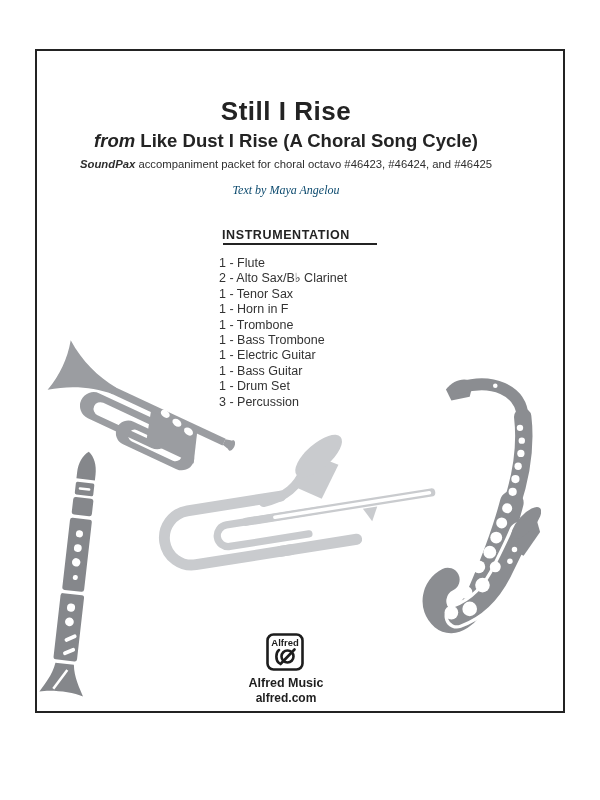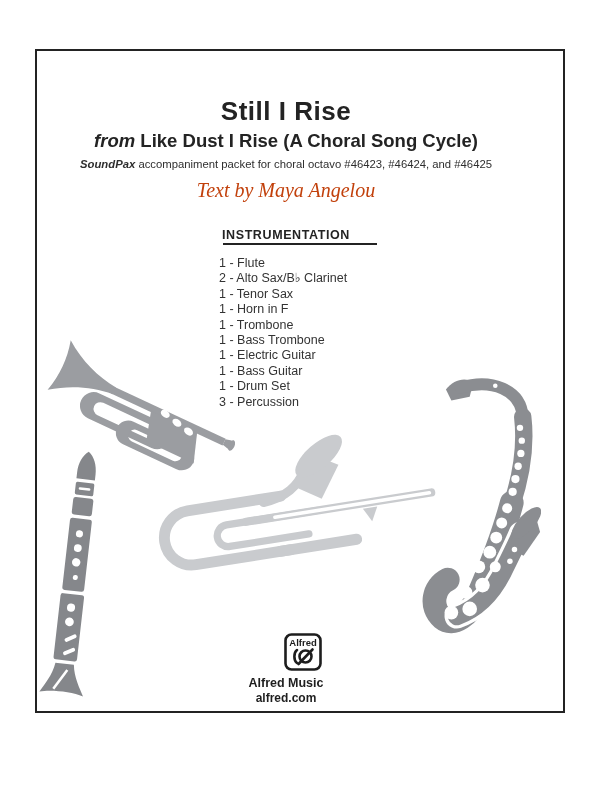--- a/index.html
+++ b/index.html
@@ -13,27 +13,27 @@
     position:absolute; left:35px; top:49px; width:526px; height:660px;
     border:2px solid var(--ink,#232323); background:transparent;
   }
   .centered { position:absolute; left:0; width:572px; text-align:center; }
   .title        { top:96px;  font-size:26px;  font-weight:bold; letter-spacing:0.5px; }
   .subtitle     { top:130px; font-size:18.5px; font-weight:bold; }
   .subtitle .from  { font-style:italic; }
   .packet       { top:158px; font-size:11.3px; color:#2e2e2e; }
   .packet .brand   { font-weight:bold; font-style:italic; }
   .credits      { top:183px; font-family:"Liberation Serif", serif; font-style:italic;
-                  font-size:20px; line-height:15.5px; color:#c2410c; }
+                  font-size:12px; line-height:15.5px; color:#0c4a6e; }
   .inst-heading { top:228px; font-size:12.5px; font-weight:bold; letter-spacing:0.6px; }
   .inst-underline { position:absolute; top:243px; left:223px; width:154px; height:2px;
                   background:var(--ink,#232323); }
   .inst-list    { position:absolute; left:219px; top:256px; font-size:12.5px;
                   line-height:15.4px; color:#333333; }
-  .logo-wrap    { position:absolute; left:284px; top:633px; width:38px; height:44px; }
+  .logo-wrap    { position:absolute; left:266px; top:633px; width:38px; height:44px; }
   .publisher    { top:676px; font-size:12.5px; font-weight:bold; color:#1f1f1f; }
   .website      { top:691px; font-size:12px; font-weight:bold; color:#1f1f1f; }
 
   .art { position:absolute; z-index:0; }
   .textlayer { z-index:2; }
   .art-trumpet  { left:48px;  top:340px; width:205px; transform:rotate(25deg);  transform-origin:15px 45px; }
   .art-clarinet { left:62px;  top:450px; width:54px;  transform:rotate(6.5deg); transform-origin:50% 0; }
   .art-trombone { left:142px; top:448px; width:300px; transform:rotate(-9deg);  transform-origin:20px 100px; }
   .art-sax      { left:413px; top:373px; width:128px; }
 

